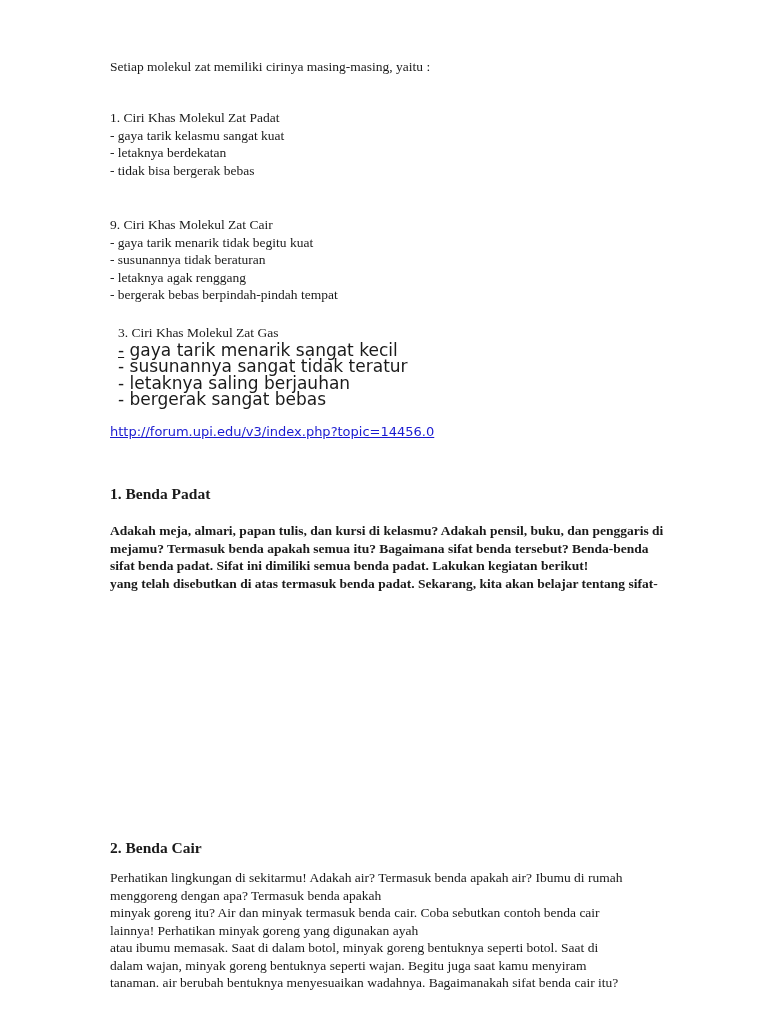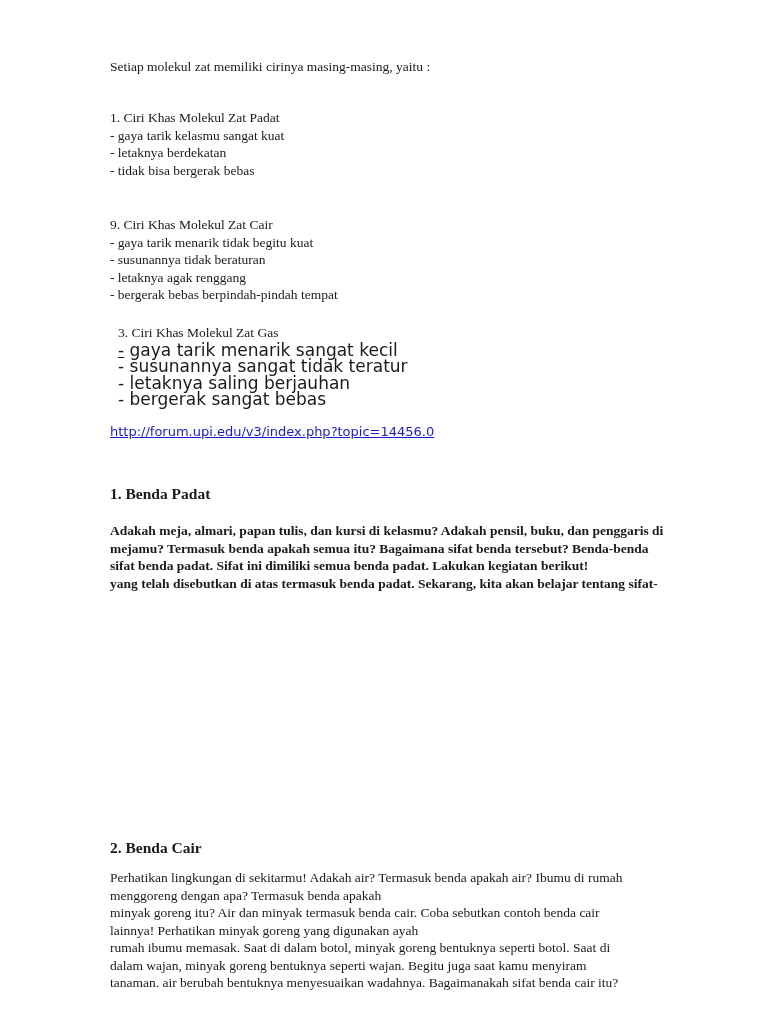--- a/index.html
+++ b/index.html
@@ -53,18 +53,18 @@
     <span class="line">sifat benda padat. Sifat ini dimiliki semua benda padat. Lakukan kegiatan berikut!</span>
     <span class="line">yang telah disebutkan di atas termasuk benda padat. Sekarang, kita akan belajar tentang sifat-</span>
   </div>
 
   <div class="abs heading" style="top:839px;text-align:right;">2. Benda Cair</div>
   <div class="abs para" style="top:832px;margin-top:37px;">
     <span class="line">Perhatikan lingkungan di sekitarmu! Adakah air? Termasuk benda apakah air? Ibumu di rumah</span>
     <span class="line">menggoreng dengan apa? Termasuk benda apakah</span>
     <span class="line">minyak goreng itu? Air dan minyak termasuk benda cair. Coba sebutkan contoh benda cair</span>
     <span class="line">lainnya! Perhatikan minyak goreng yang digunakan ayah</span>
-    <span class="line">rumah ibumu memasak. Saat di dalam botol, minyak goreng bentuknya seperti botol. Saat di</span>
+    <span class="line">atau ibumu memasak. Saat di dalam botol, minyak goreng bentuknya seperti botol. Saat di</span>
     <span class="line">dalam wajan, minyak goreng bentuknya seperti wajan. Begitu juga saat kamu menyiram</span>
     <span class="line">tanaman. air berubah bentuknya menyesuaikan wadahnya. Bagaimanakah sifat benda cair itu?</span>
   </div>
 
 </div>
 
 </body></html>

